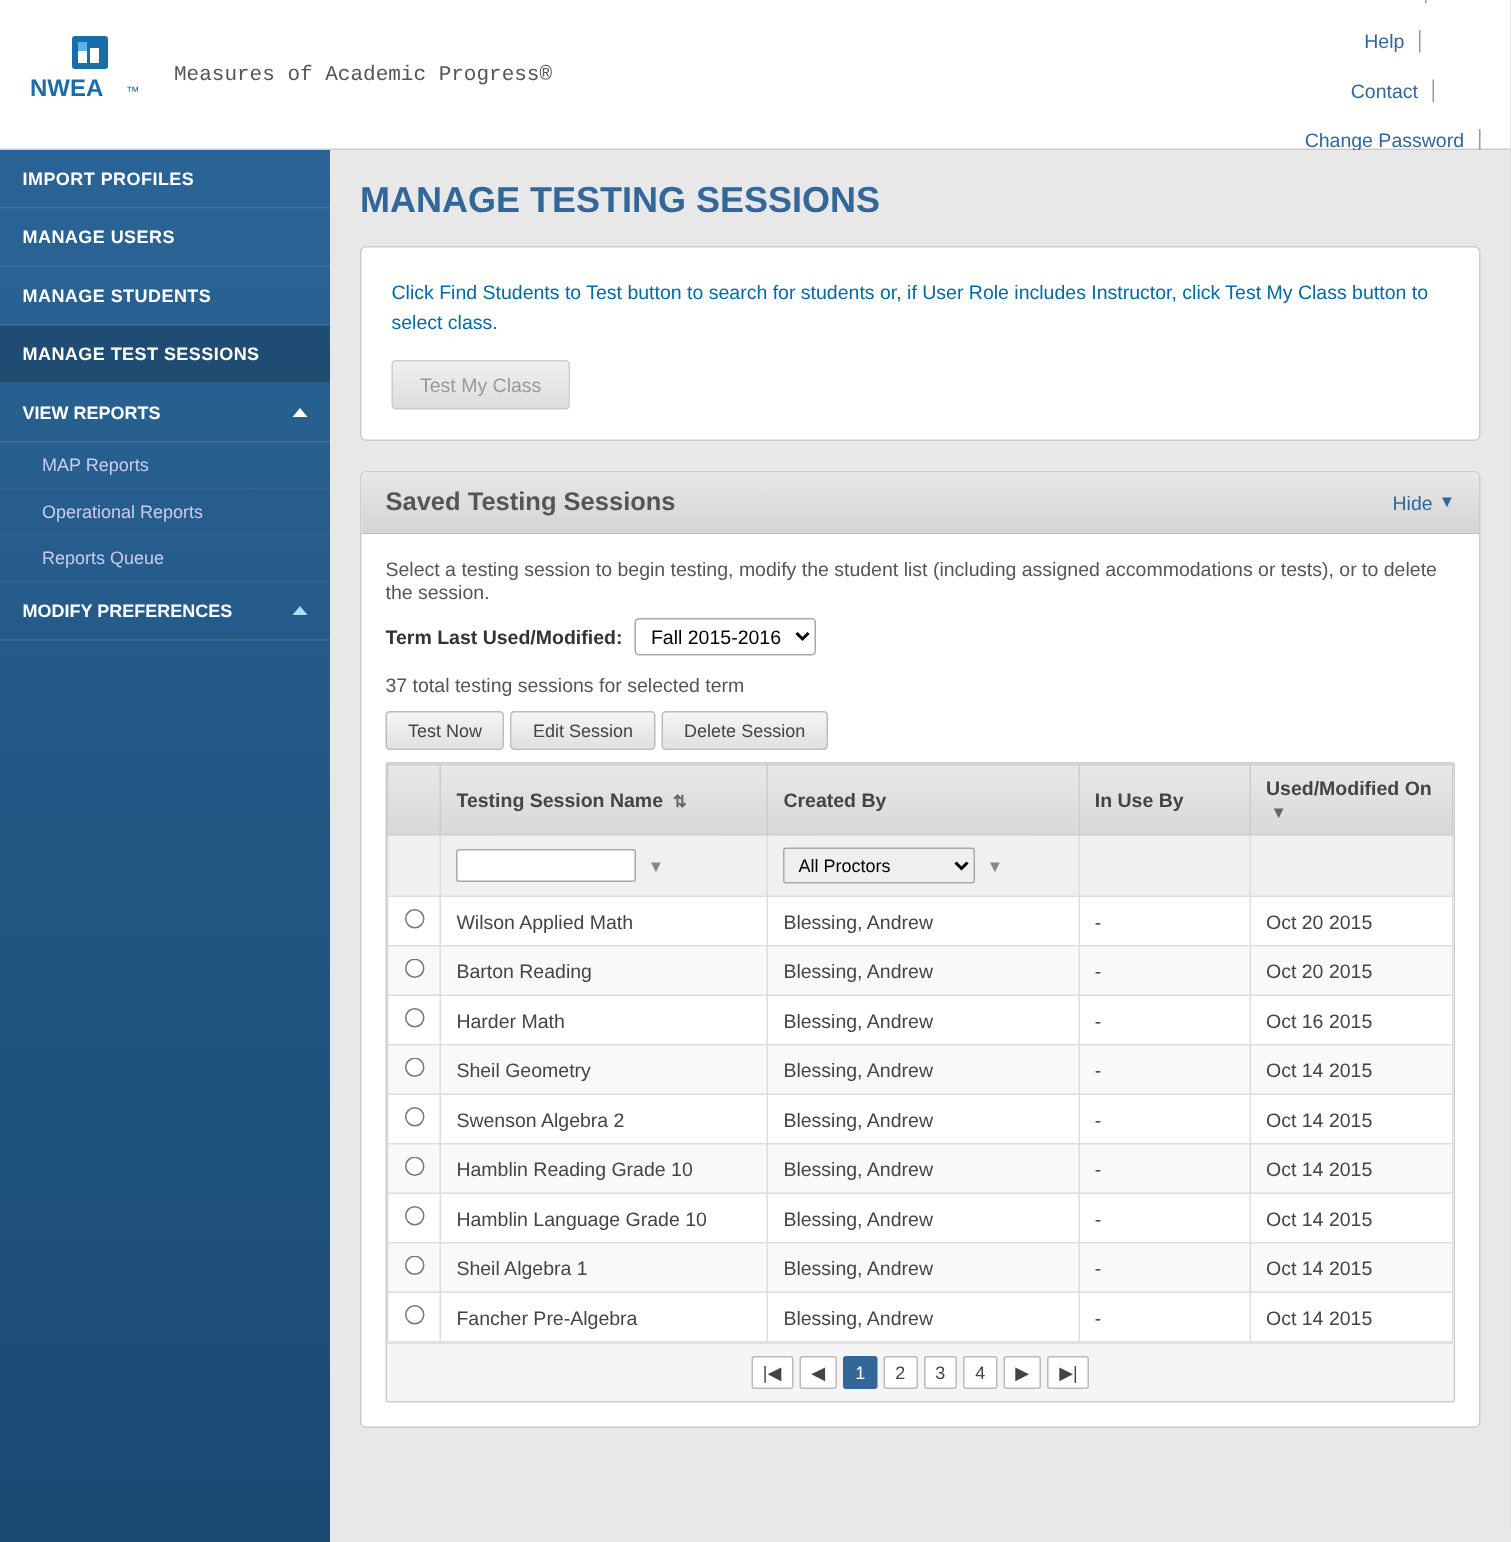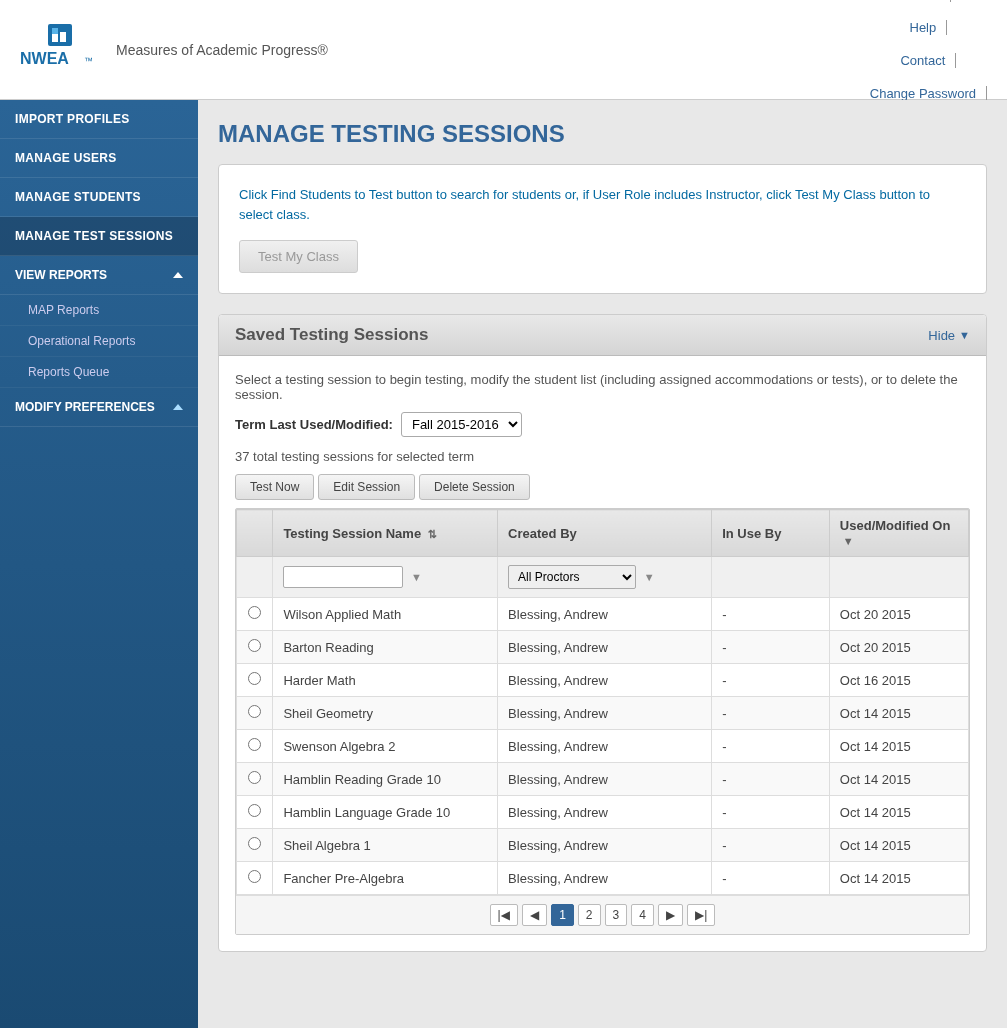--- a/index.html
+++ b/index.html
@@ -16,20 +16,21 @@
       justify-content: space-between;
     }
     #logo-area {
       display: flex;
       align-items: center;
       gap: 16px;
     }
     #app-title {
       color: #555;
       font-size: 14px;
+      font-family: Liberation Mono, monospace;
     }
     #top-right {
       display: flex;
       flex-direction: column;
       align-items: flex-end;
       gap: 8px;
     }
     #logged-in-text {
       color: #555;
       font-size: 12px;
@@ -52,21 +53,21 @@
     }
 
     
     #layout {
       display: flex;
       min-height: calc(1028px - 100px);
     }
 
     
     #sidebar {
-      width: 198px;
+      width: 220px;
       background: linear-gradient(to bottom, #2a6496 0%, #1a4a72 100%);
       flex-shrink: 0;
     }
     .sidebar-item {
       padding: 12px 15px;
       color: #fff;
       font-size: 12px;
       font-weight: bold;
       cursor: pointer;
       border-bottom: 1px solid rgba(255,255,255,0.1);

